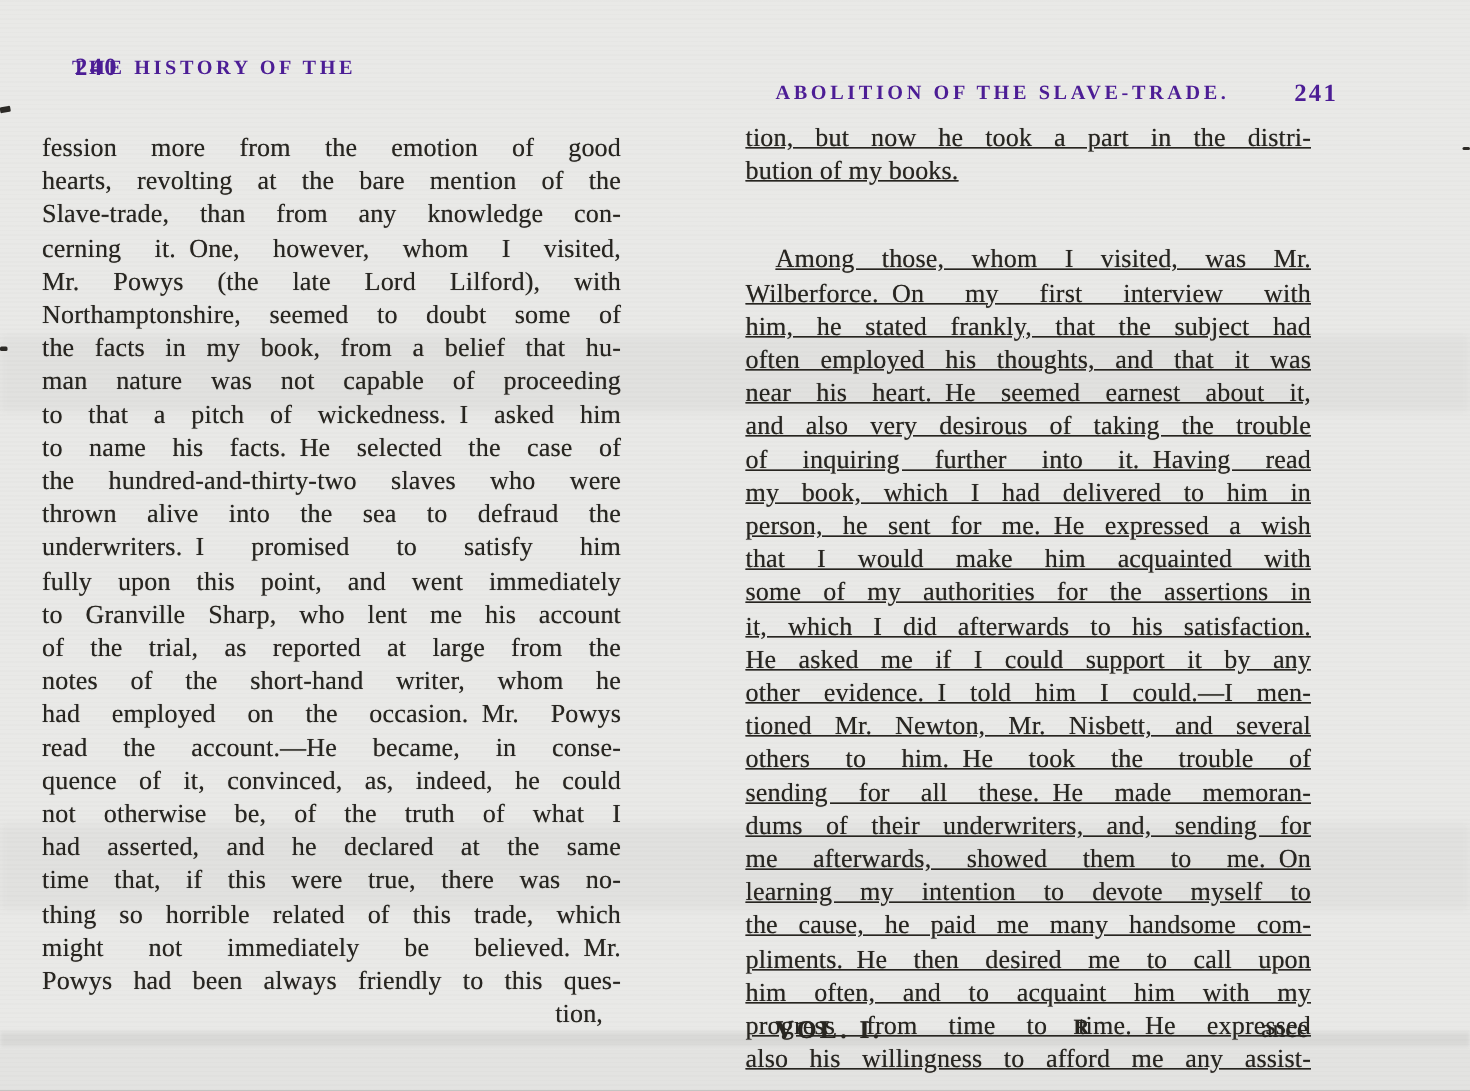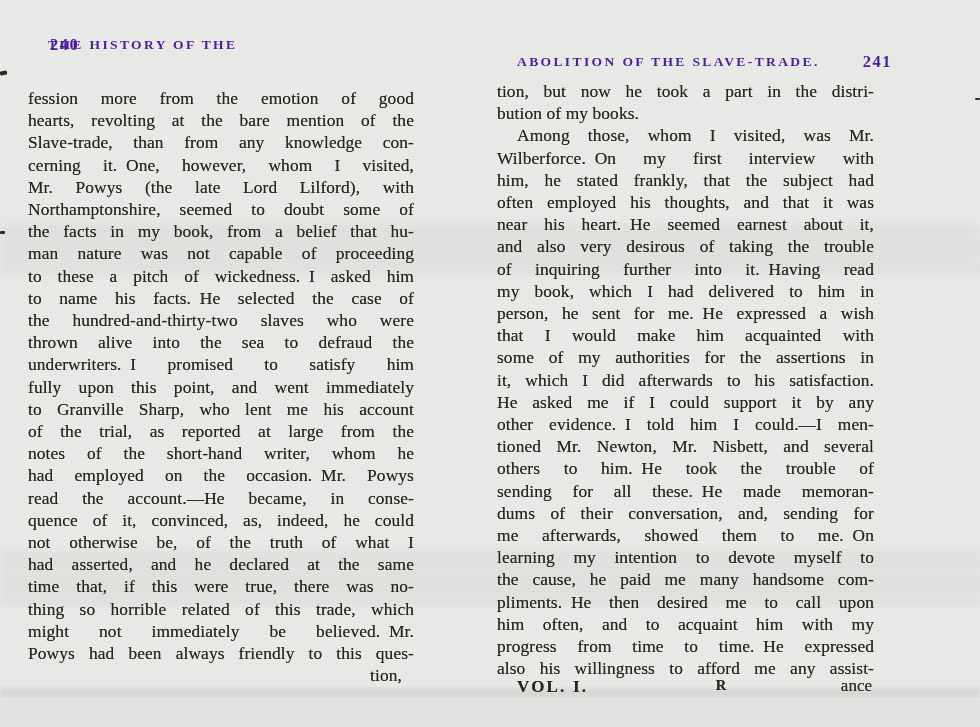--- a/index.html
+++ b/index.html
@@ -39,25 +39,25 @@
   }
   .rh-num.left{left:2px;}
   .rh-num.right{right:2px;}
 
   .textblock{
     position:absolute;font-size:17.4px;line-height:22.2px;
     letter-spacing:0.1px;
     text-shadow:0 0 0.5px rgba(45,42,35,0.65);
   }
   .tb-left{left:28px;top:66px;width:386px;margin-top:21px;}
-  .tb-right{left:497px;top:80px;width:377px;}
+  .tb-right{left:497px;top:80px;width:377px;text-decoration:underline;}
   .line{text-align:justify;text-align-last:justify;text-justify:inter-word;}
   .line.l{text-align:left;text-align-last:left;}
   .line.r{text-align:right;text-align-last:right;padding-right:12px;}
-  .line.ij{padding-left:20px;}
+  .line.ij{padding-left:20px;margin-top:37px;}
 
   .page-footer{
     position:absolute;left:497px;top:676px;width:377px;height:22px;
     text-shadow:0 0 0.5px rgba(45,42,35,0.6);
   }
   .pf-volume{position:absolute;left:20px;top:1px;font-size:17px;font-weight:bold;letter-spacing:2.2px;text-align:right;}
   .pf-signature{position:absolute;left:58%;top:1px;font-size:14.5px;font-weight:bold;letter-spacing:1px;}
   .pf-catchword{position:absolute;right:2px;top:0;font-size:17px;}
 </style>
 </head>
@@ -79,21 +79,21 @@
   </div>
   <div class="textblock tb-left">
       <div class="line j">fession more from the emotion of good</div>
       <div class="line j">hearts, revolting at the bare mention of the</div>
       <div class="line j">Slave-trade, than from any knowledge con-</div>
       <div class="line j">cerning it. One, however, whom I visited,</div>
       <div class="line j">Mr. Powys (the late Lord Lilford), with</div>
       <div class="line j">Northamptonshire, seemed to doubt some of</div>
       <div class="line j">the facts in my book, from a belief that hu-</div>
       <div class="line j">man nature was not capable of proceeding</div>
-      <div class="line j">to these a pitch of wickedness. I asked him</div>
+      <div class="line j">to that a pitch of wickedness. I asked him</div>
       <div class="line j">to name his facts. He selected the case of</div>
       <div class="line j">the hundred-and-thirty-two slaves who were</div>
       <div class="line j">thrown alive into the sea to defraud the</div>
       <div class="line j">underwriters. I promised to satisfy him</div>
       <div class="line j">fully upon this point, and went immediately</div>
       <div class="line j">to Granville Sharp, who lent me his account</div>
       <div class="line j">of the trial, as reported at large from the</div>
       <div class="line j">notes of the short-hand writer, whom he</div>
       <div class="line j">had employed on the occasion. Mr. Powys</div>
       <div class="line j">read the account.—He became, in conse-</div>
@@ -124,21 +124,21 @@
       <div class="line j">my book, which I had delivered to him in</div>
       <div class="line j">person, he sent for me. He expressed a wish</div>
       <div class="line j">that I would make him acquainted with</div>
       <div class="line j">some of my authorities for the assertions in</div>
       <div class="line j">it, which I did afterwards to his satisfaction.</div>
       <div class="line j">He asked me if I could support it by any</div>
       <div class="line j">other evidence. I told him I could.—I men-</div>
       <div class="line j">tioned Mr. Newton, Mr. Nisbett, and several</div>
       <div class="line j">others to him. He took the trouble of</div>
       <div class="line j">sending for all these. He made memoran-</div>
-      <div class="line j">dums of their conversation, and, sending for</div>
+      <div class="line j">dums of their underwriters, and, sending for</div>
       <div class="line j">me afterwards, showed them to me. On</div>
       <div class="line j">learning my intention to devote myself to</div>
       <div class="line j">the cause, he paid me many handsome com-</div>
       <div class="line j">pliments. He then desired me to call upon</div>
       <div class="line j">him often, and to acquaint him with my</div>
       <div class="line j">progress from time to time. He expressed</div>
       <div class="line j">also his willingness to afford me any assist-</div>
     </div>
 
   <div class="page-footer">

